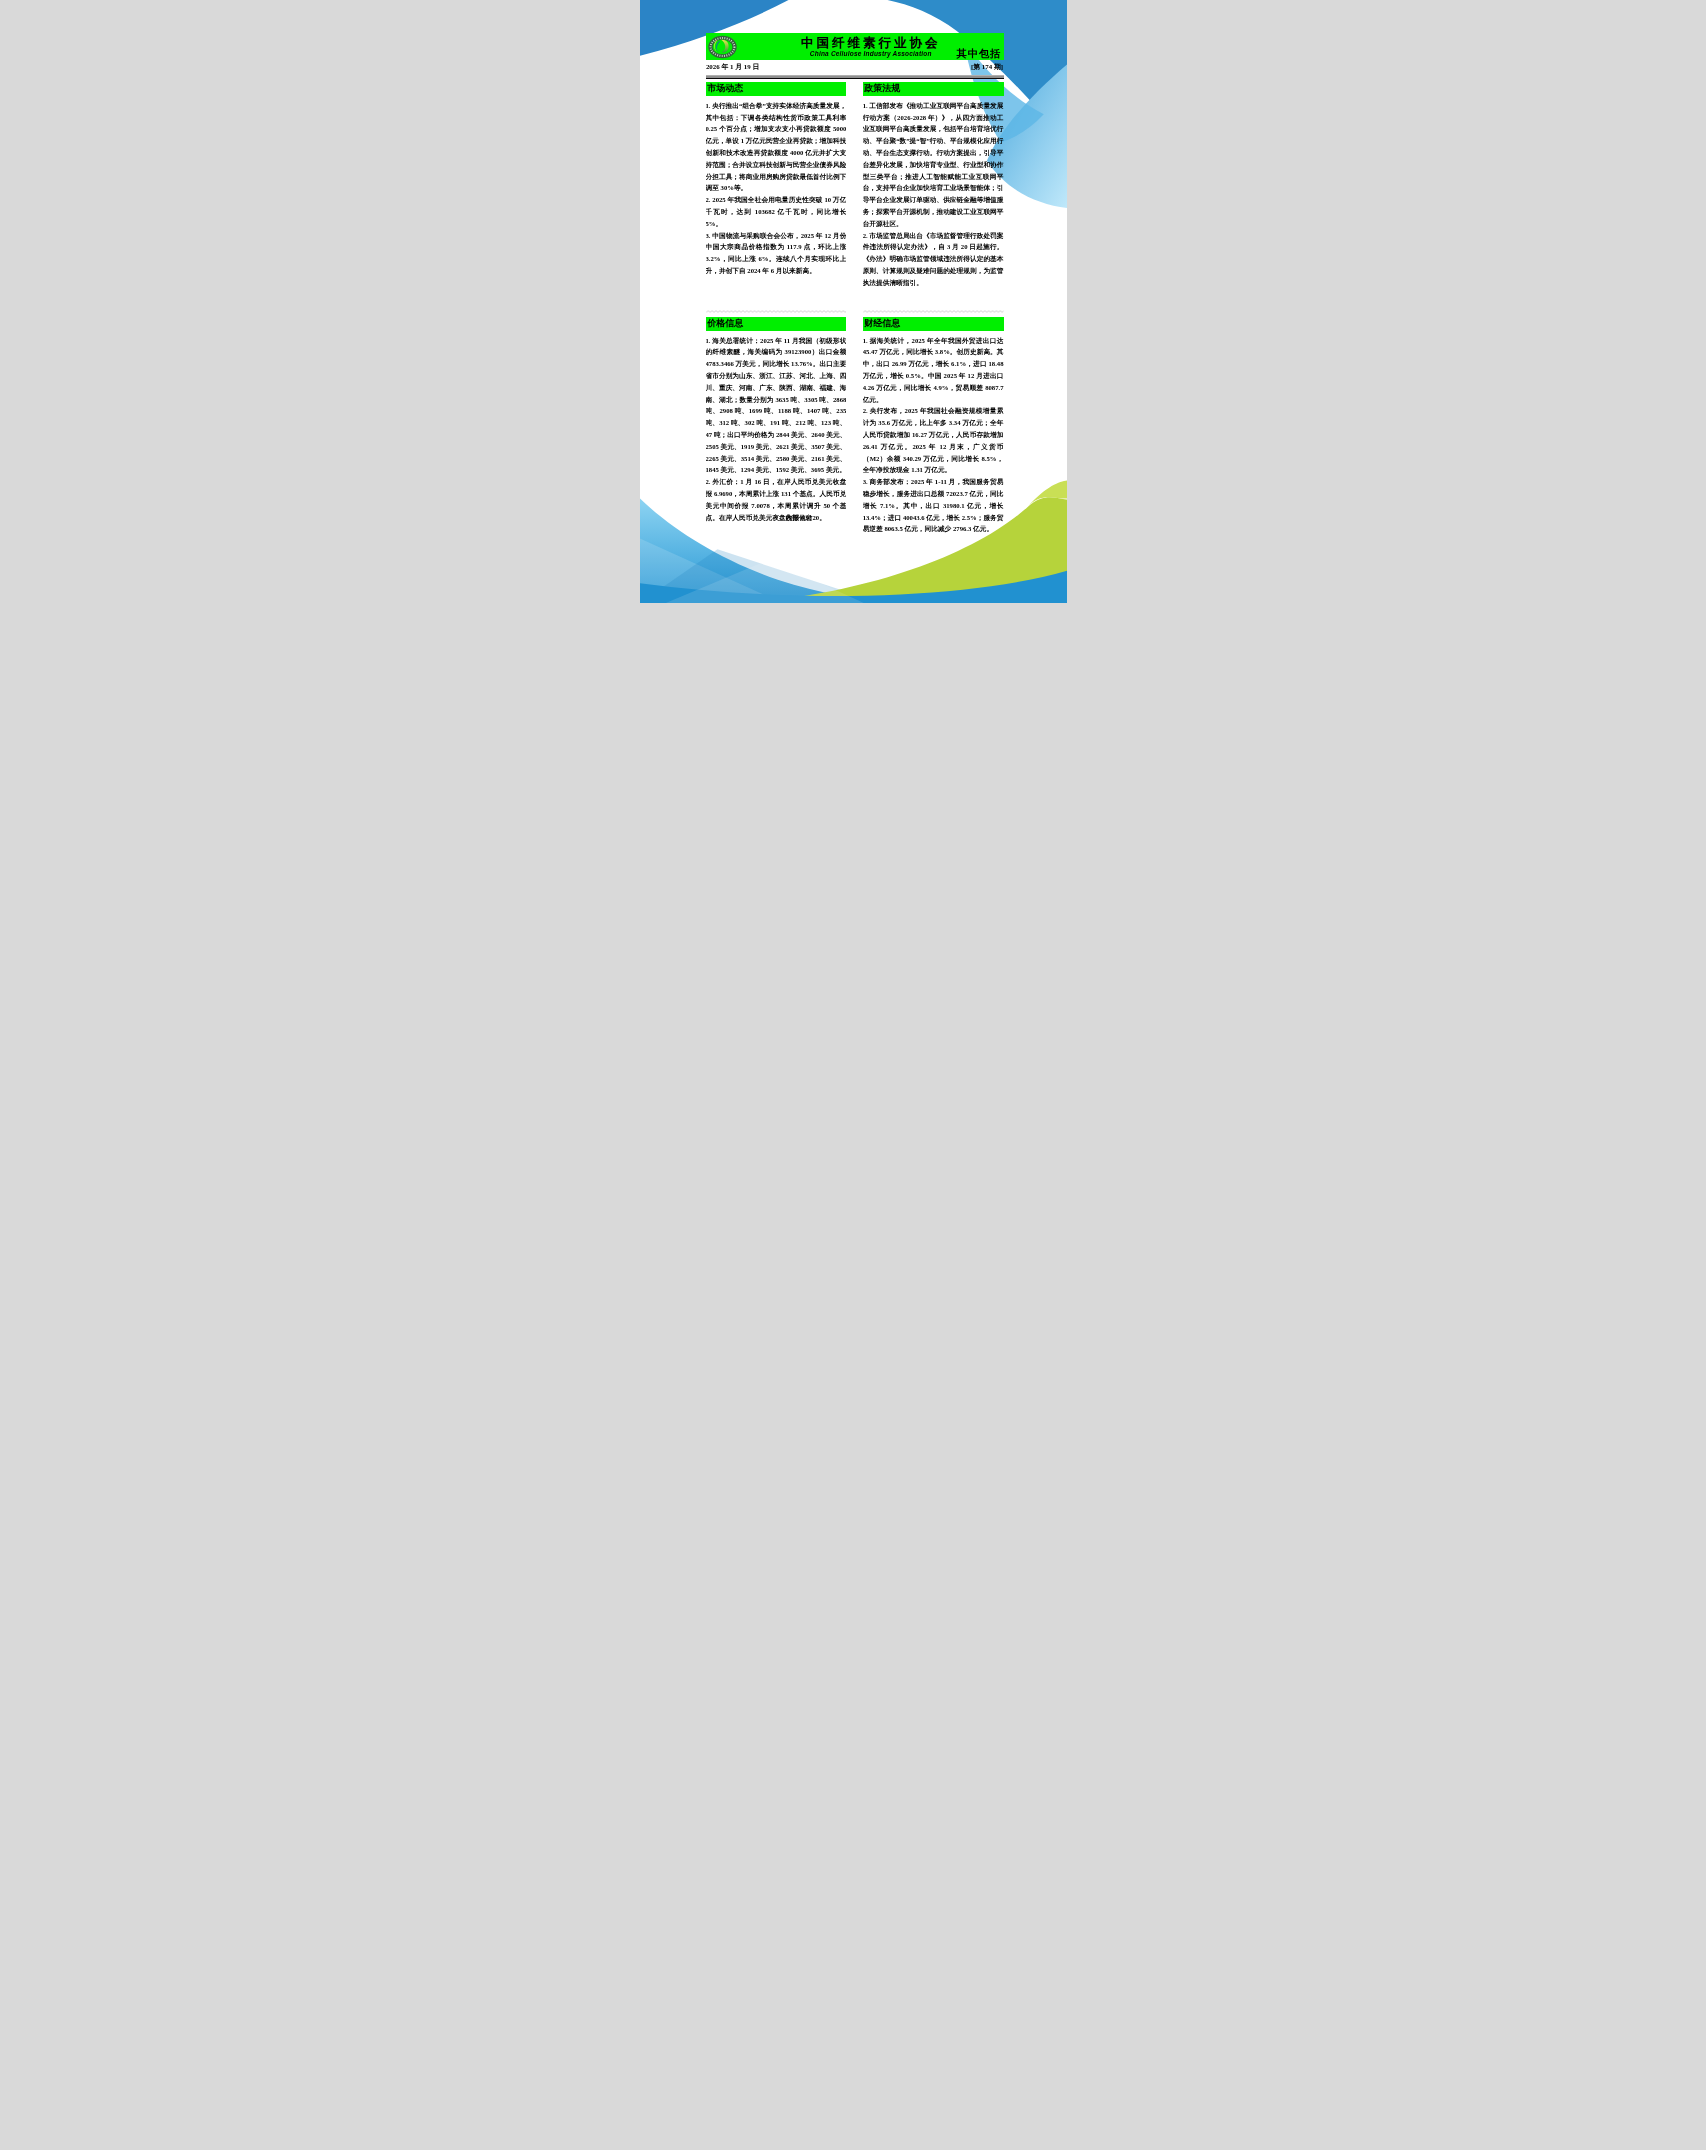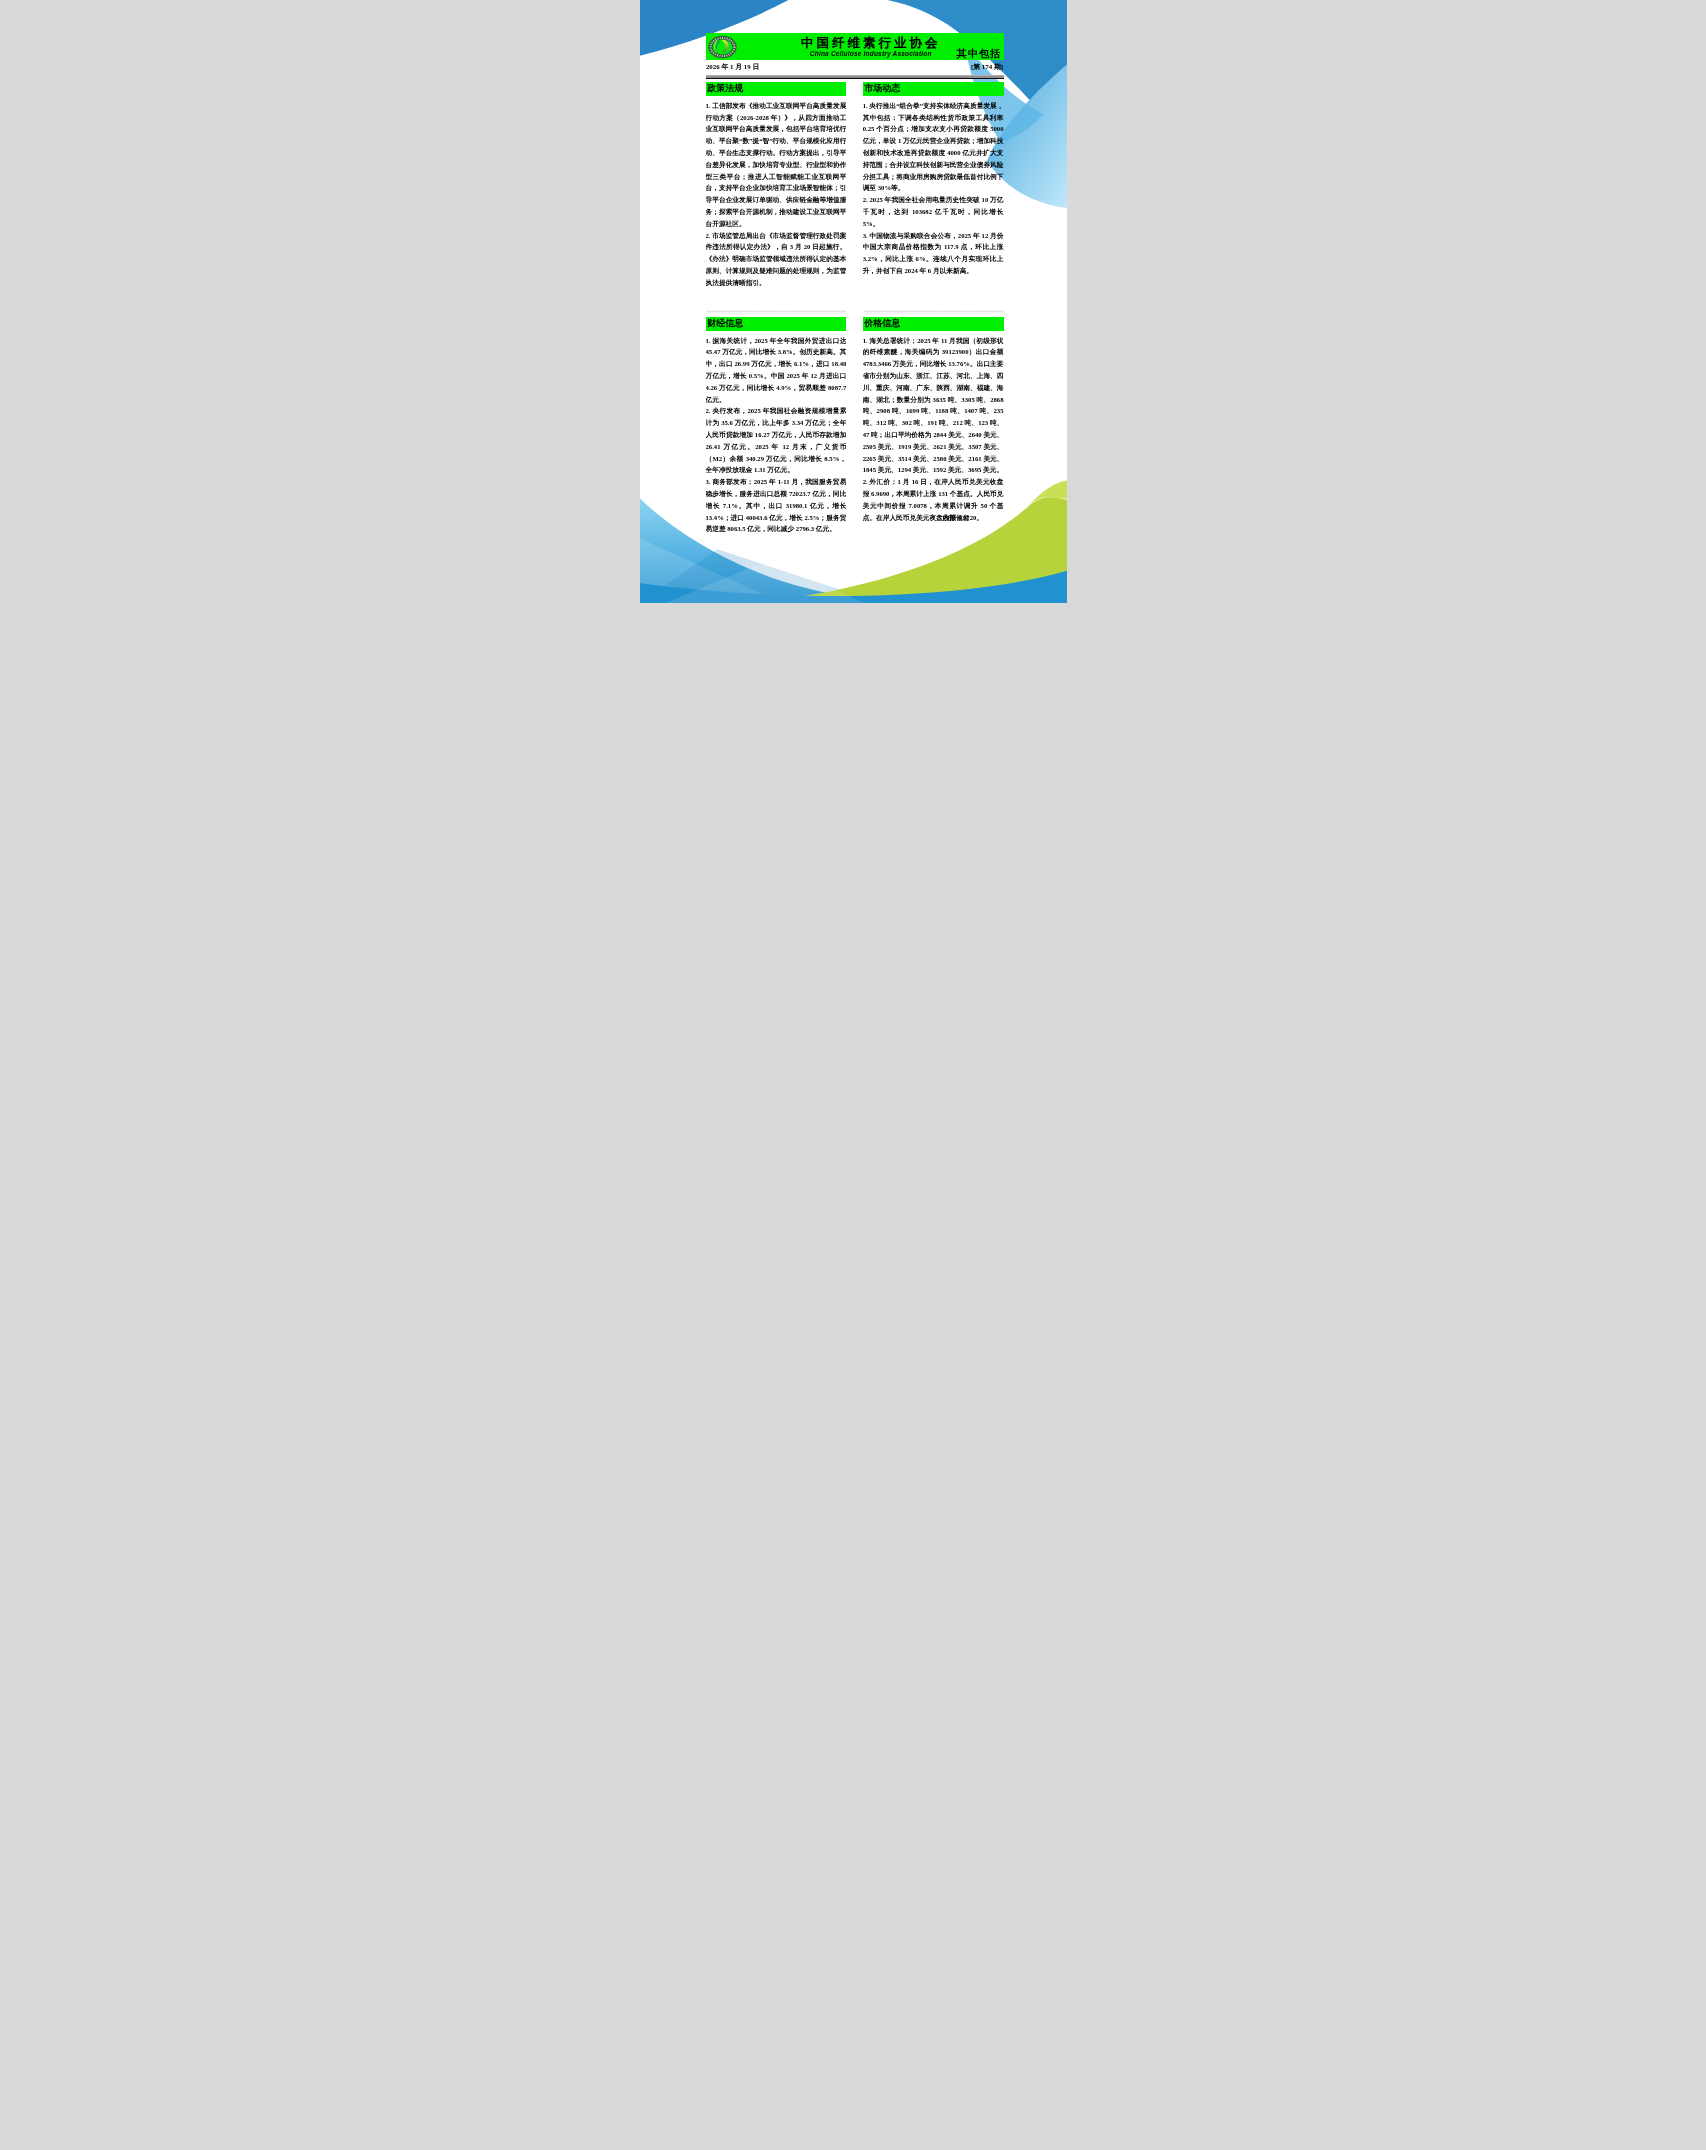--- a/index.html
+++ b/index.html
@@ -111,48 +111,20 @@
       <span>2026 年 1 月 19 日</span>
       <span>[第 174 期]</span>
     </div>
 
     <div class="bar"></div>
 
     <div class="columns">
 
       <div class="col">
         <div class="block-top">
-          <h2 class="sec-title">政策法规</h2>
-          <div class="body-text">
-            <p>1. 工信部发布《推动工业互联网平台高质量发展行动方案（2026-2028 年）》，从四方面推动工业互联网平台高质量发展，包括平台培育培优行动、平台聚“数”提“智”行动、平台规模化应用行动、平台生态支撑行动。行动方案提出，引导平台差异化发展，加快培育专业型、行业型和协作型三类平台；推进人工智能赋能工业互联网平台，支持平台企业加快培育工业场景智能体；引导平台企业发展订单驱动、供应链金融等增值服务；探索平台开源机制，推动建设工业互联网平台开源社区。</p>
-            <p>2. 市场监管总局出台《市场监督管理行政处罚案件违法所得认定办法》，自 3 月 20 日起施行。《办法》明确市场监管领域违法所得认定的基本原则、计算规则及疑难问题的处理规则，为监管执法提供清晰指引。</p>
-          </div>
-        </div>
-
-        <svg class="wavy" aria-hidden="true" viewBox="0 0 327 7" width="141" height="3">
-          <defs>
-            <pattern id="zz1" width="9" height="7" patternUnits="userSpaceOnUse">
-              <path d="M0,5.5 L4.5,1.5 L9,5.5" fill="none" stroke="#aaaaaa" stroke-width="1.2"></path>
-            </pattern>
-          </defs>
-          <rect width="100%" height="7" fill="url(#zz1)"></rect>
-        </svg>
-
-        <div class="block-bottom">
-          <h2 class="sec-title">财经信息</h2>
-          <div class="body-text">
-            <p>1. 据海关统计，2025 年全年我国外贸进出口达 45.47 万亿元，同比增长 3.8%。创历史新高。其中，出口 26.99 万亿元，增长 6.1%，进口 18.48 万亿元，增长 0.5%。中国 2025 年 12 月进出口 4.26 万亿元，同比增长 4.9%，贸易顺差 8087.7 亿元。</p>
-            <p>2. 央行发布，2025 年我国社会融资规模增量累计为 35.6 万亿元，比上年多 3.34 万亿元；全年人民币贷款增加 16.27 万亿元，人民币存款增加 26.41 万亿元。2025 年 12 月末，广义货币（M2）余额 340.29 万亿元，同比增长 8.5%，全年净投放现金 1.31 万亿元。</p>
-            <p>3. 商务部发布：2025 年 1-11 月，我国服务贸易稳步增长，服务进出口总额 72023.7 亿元，同比增长 7.1%。其中，出口 31980.1 亿元，增长 13.4%；进口 40043.6 亿元，增长 2.5%；服务贸易逆差 8063.5 亿元，同比减少 2796.3 亿元。</p>
-          </div>
-        </div>
-      </div>
-
-      <div class="col">
-        <div class="block-top">
           <h2 class="sec-title">市场动态</h2>
           <div class="body-text">
             <p>1. 央行推出“组合拳”支持实体经济高质量发展，其中包括：下调各类结构性货币政策工具利率 0.25 个百分点；增加支农支小再贷款额度 5000 亿元，单设 1 万亿元民营企业再贷款；增加科技创新和技术改造再贷款额度 4000 亿元并扩大支持范围；合并设立科技创新与民营企业债券风险分担工具；将商业用房购房贷款最低首付比例下调至 30%等。</p>
             <p>2. 2025 年我国全社会用电量历史性突破 10 万亿千瓦时，达到 103682 亿千瓦时，同比增长 5%。</p>
             <p>3. 中国物流与采购联合会公布，2025 年 12 月份中国大宗商品价格指数为 117.9 点，环比上涨 3.2%，同比上涨 6%。连续八个月实现环比上升，并创下自 2024 年 6 月以来新高。</p>
           </div>
         </div>
 
         <svg class="wavy" aria-hidden="true" viewBox="0 0 327 7" width="141" height="3">
           <defs>
@@ -166,16 +138,44 @@
         <div class="block-bottom">
           <h2 class="sec-title">价格信息</h2>
           <div class="body-text">
             <p>1. 海关总署统计：2025 年 11 月我国（初级形状的纤维素醚，海关编码为 39123900）出口金额 4783.3466 万美元，同比增长 13.76%。出口主要省市分别为山东、浙江、江苏、河北、上海、四川、重庆、河南、广东、陕西、湖南、福建、海南、湖北；数量分别为 3635 吨、3305 吨、2868 吨、2908 吨、1699 吨、1188 吨、1407 吨、235 吨、312 吨、302 吨、191 吨、212 吨、123 吨、47 吨；出口平均价格为 2844 美元、2640 美元、2505 美元、1919 美元、2621 美元、3507 美元、2265 美元、3514 美元、2580 美元、2161 美元、1845 美元、1294 美元、1592 美元、3695 美元。</p>
             <p>2. 外汇价：1 月 16 日，在岸人民币兑美元收盘报 6.9690，本周累计上涨 131 个基点。人民币兑美元中间价报 7.0078，本周累计调升 50 个基点。在岸人民币兑美元夜盘收报 6.9720。</p>
             <span class="note">内部信息</span>
           </div>
         </div>
       </div>
 
+      <div class="col">
+        <div class="block-top">
+          <h2 class="sec-title">政策法规</h2>
+          <div class="body-text">
+            <p>1. 工信部发布《推动工业互联网平台高质量发展行动方案（2026-2028 年）》，从四方面推动工业互联网平台高质量发展，包括平台培育培优行动、平台聚“数”提“智”行动、平台规模化应用行动、平台生态支撑行动。行动方案提出，引导平台差异化发展，加快培育专业型、行业型和协作型三类平台；推进人工智能赋能工业互联网平台，支持平台企业加快培育工业场景智能体；引导平台企业发展订单驱动、供应链金融等增值服务；探索平台开源机制，推动建设工业互联网平台开源社区。</p>
+            <p>2. 市场监管总局出台《市场监督管理行政处罚案件违法所得认定办法》，自 3 月 20 日起施行。《办法》明确市场监管领域违法所得认定的基本原则、计算规则及疑难问题的处理规则，为监管执法提供清晰指引。</p>
+          </div>
+        </div>
+
+        <svg class="wavy" aria-hidden="true" viewBox="0 0 327 7" width="141" height="3">
+          <defs>
+            <pattern id="zz1" width="9" height="7" patternUnits="userSpaceOnUse">
+              <path d="M0,5.5 L4.5,1.5 L9,5.5" fill="none" stroke="#aaaaaa" stroke-width="1.2"></path>
+            </pattern>
+          </defs>
+          <rect width="100%" height="7" fill="url(#zz1)"></rect>
+        </svg>
+
+        <div class="block-bottom">
+          <h2 class="sec-title">财经信息</h2>
+          <div class="body-text">
+            <p>1. 据海关统计，2025 年全年我国外贸进出口达 45.47 万亿元，同比增长 3.8%。创历史新高。其中，出口 26.99 万亿元，增长 6.1%，进口 18.48 万亿元，增长 0.5%。中国 2025 年 12 月进出口 4.26 万亿元，同比增长 4.9%，贸易顺差 8087.7 亿元。</p>
+            <p>2. 央行发布，2025 年我国社会融资规模增量累计为 35.6 万亿元，比上年多 3.34 万亿元；全年人民币贷款增加 16.27 万亿元，人民币存款增加 26.41 万亿元。2025 年 12 月末，广义货币（M2）余额 340.29 万亿元，同比增长 8.5%，全年净投放现金 1.31 万亿元。</p>
+            <p>3. 商务部发布：2025 年 1-11 月，我国服务贸易稳步增长，服务进出口总额 72023.7 亿元，同比增长 7.1%。其中，出口 31980.1 亿元，增长 13.4%；进口 40043.6 亿元，增长 2.5%；服务贸易逆差 8063.5 亿元，同比减少 2796.3 亿元。</p>
+          </div>
+        </div>
+      </div>
+
     </div>
   </div>
 </div>
 
 
 </body></html>

